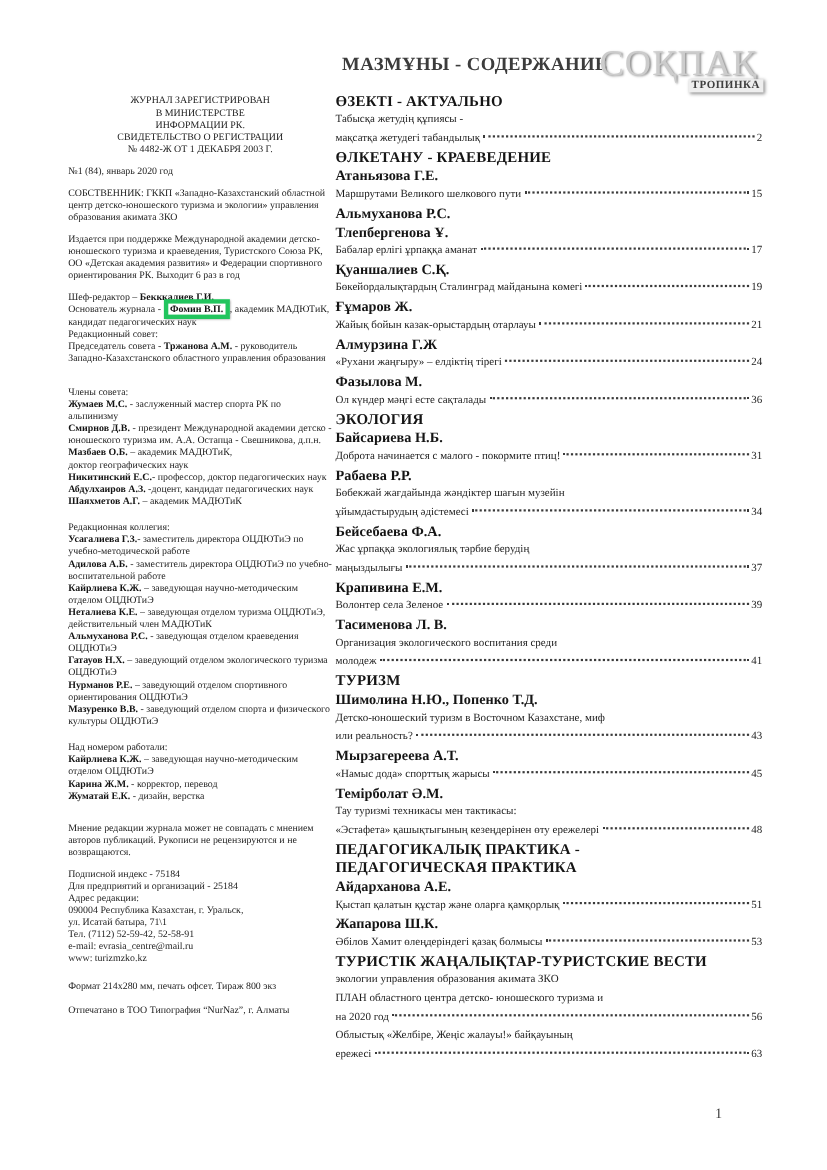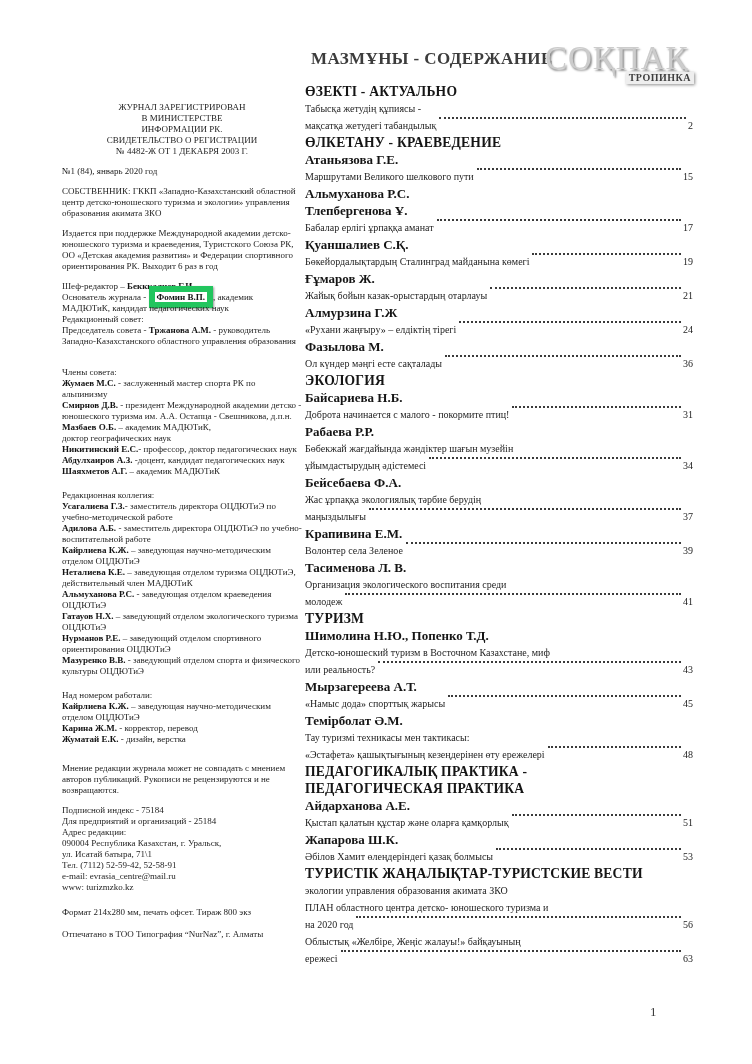--- a/index.html
+++ b/index.html
@@ -16,30 +16,30 @@
   
   .left-col {
     position: absolute;
     left: 62px;
     top: 86px;
     width: 240px;
     font-size: 9px;
     line-height: 11px;
   }
   .left-col .block { margin-top: 9px; white-space: pre-line; }
-  .left-col .block:nth-child(1) { margin-top: 16px; }
+  .left-col .block:nth-child(1) { margin-top: 0; }
   .left-col .block:nth-child(6) { margin-top: 20px; }
   .left-col .block:nth-child(7) { margin-top: 13px; }
   .left-col .block:nth-child(8) { margin-top: 13px; }
   .left-col .block:nth-child(9) { margin-top: 18px; }
   .left-col .block:nth-child(11) { margin-top: 14px; }
   .left-col .block.center { text-align: center; }
   .left-col b { font-weight: bold; color: #141414; }
   .boxed {
-    border: 6px solid #22c55e;
+    border: 4px solid #22c55e;
     box-shadow: 1px 1px 2px #9a9a9a;
     padding: 0 2px;
     white-space: nowrap;
   }
 
   
   .right-col {
     position: absolute;
     left: 305px;
     top: 40px;
@@ -87,21 +87,21 @@
     white-space: pre-line;
     color: #151515;
   }
   .toc-author {
     font-weight: bold;
     font-size: 13px;
     line-height: 17px;
     color: #151515;
   }
   .toc-line { font-size: 10px; line-height: 17px; }
-  .toc-line.leader { display: flex; align-items: flex-start; }
+  .toc-line.leader { display: flex; align-items: center; }
   .toc-line .txt { white-space: nowrap; }
   .toc-line .dots {
     flex: 1;
     min-width: 6px;
     border-bottom: 2px dotted #3a3a3a;
     margin: 0 2px 3px 3px;
   }
   .toc-line .pg { white-space: nowrap; }
 
   .page-num {

